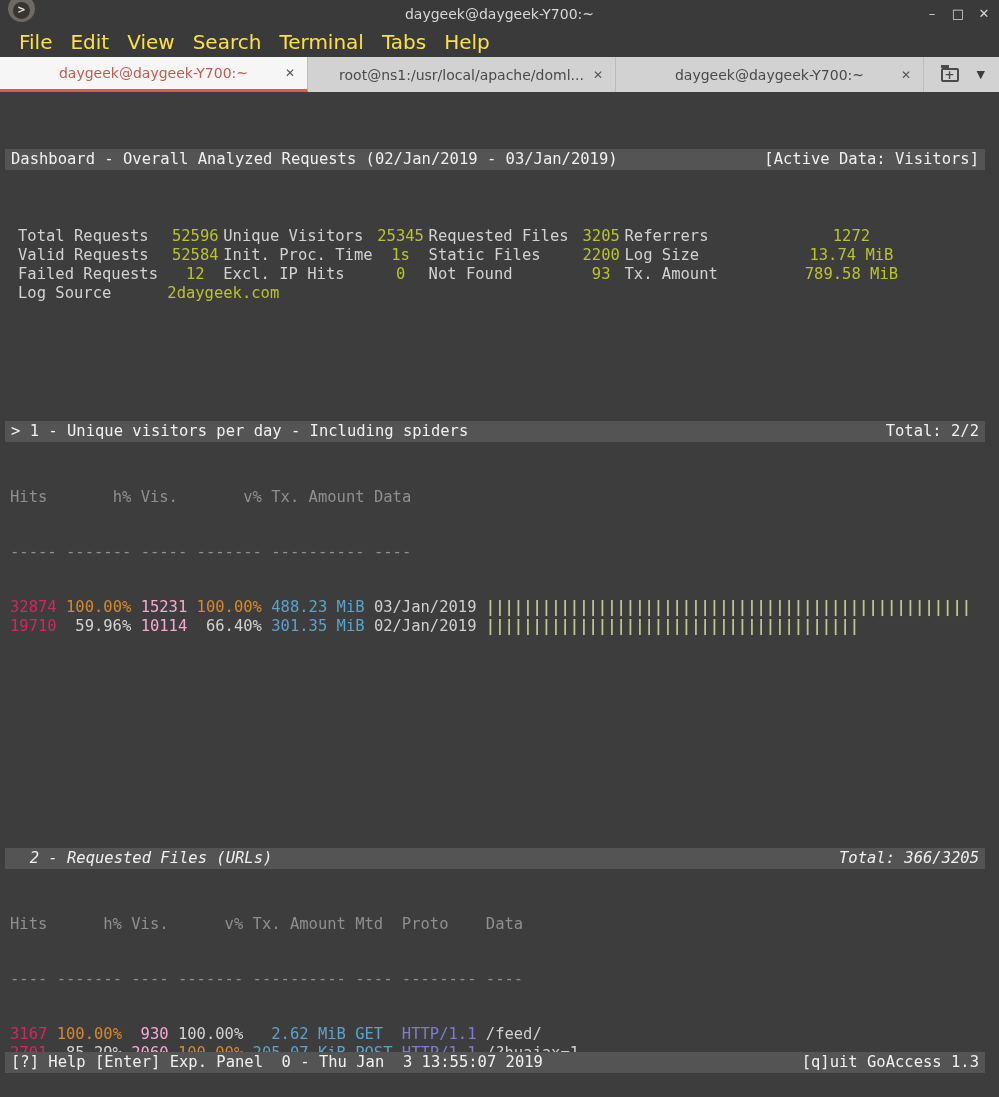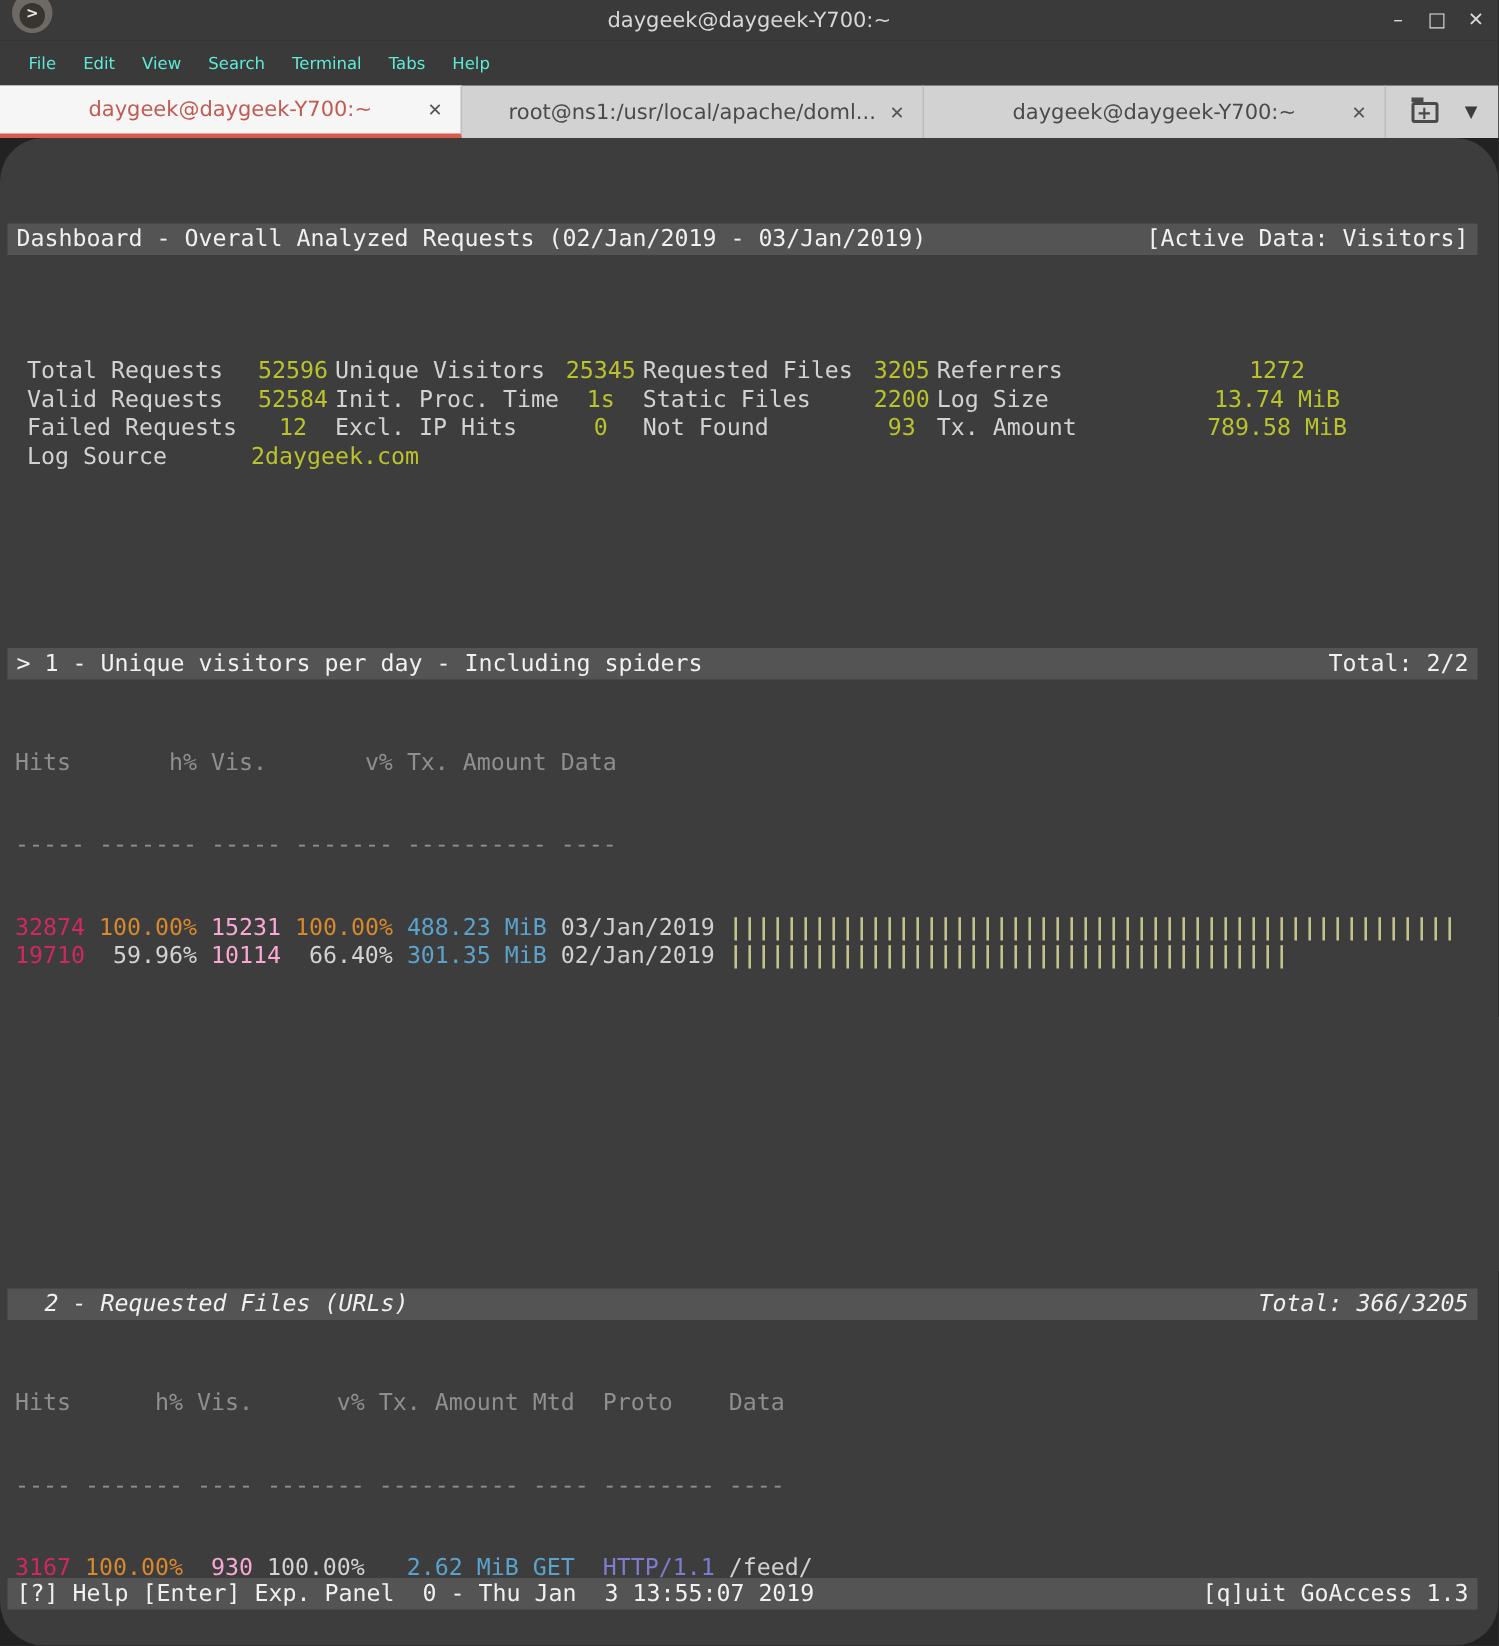--- a/index.html
+++ b/index.html
@@ -16,46 +16,46 @@
   .app-icon .inner { position:absolute; left:5px; top:7px; width:17px; height:17px;
               background:#38342f; border-radius:50%; color:#e8e8e8; font-size:10px;
               font-weight:bold; text-align:center; line-height:16px; }
   .win-controls { position:absolute; right:8px; top:0; height:27px; display:flex;
               align-items:center; gap:12px; color:#d8d8d8; font-size:13px; }
   .win-controls span { cursor:default; width:14px; text-align:center; }
 
   
   .menubar { height:30px; background:#3a3a3a; display:flex; align-items:center;
              padding-left:10px; gap:0; flex:0 0 auto; }
-  .menu-item { color:#5eead4; font-size:11px; padding:4px 9px; }
+  .menu-item { color:#fde047; font-size:20px; padding:4px 9px; }
 
   
   .tabbar { height:35px; background:#d2d2d2; display:flex; align-items:stretch; flex:0 0 auto; }
   .tab { width:308px; position:relative; display:flex; align-items:center;
          justify-content:center; font-size:14px; color:#4a4a4a;
          border-right:1px solid #bdbdbd; }
   .tab.active { background:#f6f6f6; color:#c05b52; border-bottom:3px solid #d95b4e; }
   .tab .tab-close { position:absolute; right:12px; top:50%; transform:translateY(-50%);
          color:#555; font-size:12px; font-weight:bold; }
   .tab-controls { flex:1; display:flex; align-items:center; justify-content:flex-end;
          gap:18px; padding-right:14px; }
   .newtab-icon { width:18px; height:14px; border:2px solid #4a4a4a; border-radius:2px;
          color:#4a4a4a; font-size:12px; font-weight:bold; text-align:center; line-height:10px; position:relative; }
   .newtab-icon::before { content:""; position:absolute; left:-2px; top:-5px; width:8px; height:3px; background:#4a4a4a; }
   .tab-dd { color:#3c3c3c; font-size:11px; }
 
   
   .terminal { flex:1; background:#3d3d3d; position:relative;
               font-family:"DejaVu Sans Mono", monospace; font-size:15.5px;
-              color:#d2d2d2; padding:2px 14px 0 5px; overflow:hidden; white-space:pre;border-radius:29px; }
+              color:#d2d2d2; padding:2px 14px 0 5px; overflow:hidden; white-space:pre; }
   .gbar { background:#545454; height:21px; line-height:21px; color:#f0f0f0;
           display:flex; justify-content:space-between; padding:0 6px; overflow:hidden; }
   .gbar.dash-bar { margin-top:1px; }
 
-  .summary { margin-top:14px; padding-left:13px; display:grid;
+  .summary { margin-top:3px; padding-left:13px; display:grid;
              grid-template-columns:16ch 6ch 16ch 6ch 16ch 5ch 10ch auto; }
   .summary span { line-height:19px; overflow:visible; }
   .sum-label { color:#d2d2d2; }
   .sum-value { color:#bac22c;text-align:center; }
 
   .panel .thead, .panel .tdash, .panel .trow {
       display:flex; column-gap:1ch; line-height:19px; padding-left:5px; }
   .panel .thead { margin-top:10px; }
   .thead .c, .tdash .c { color:#8f8f8f; }
   .thead .c-hpct, .thead .c-vpct { text-align:right; }

